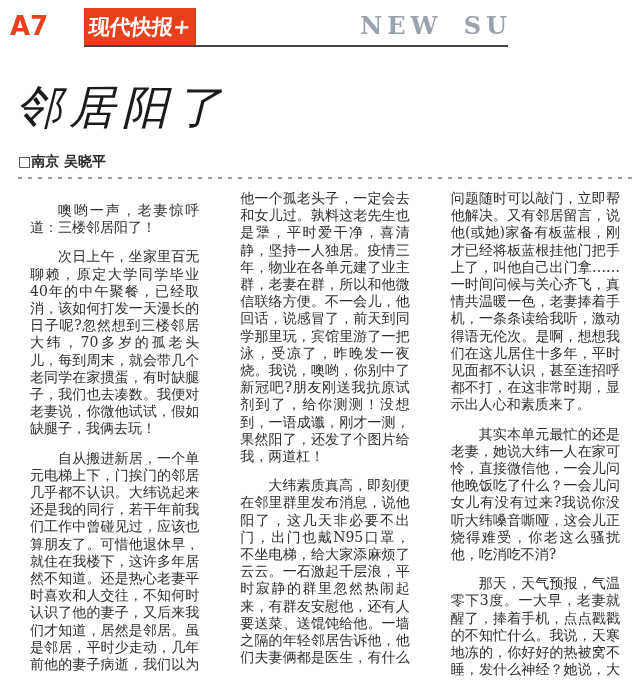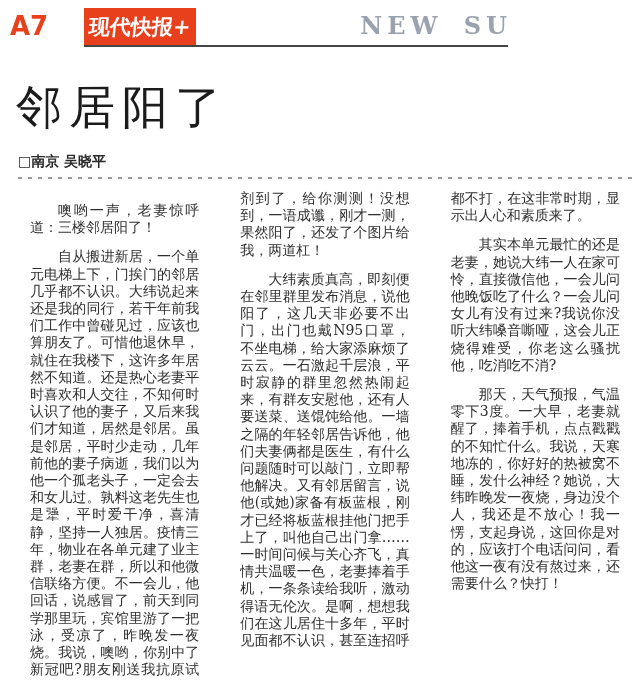--- a/index.html
+++ b/index.html
@@ -44,20 +44,21 @@
     position:absolute;left:84px;right:0;top:45px;height:2px;
     background:#45454a;
   }
   
   .headline{
     position:absolute;left:16px;top:82px;margin:0;
     font-family:"DejaVu Serif","Liberation Serif",serif;
     font-weight:500;font-size:46px;line-height:1.1;
     letter-spacing:7px;color:#1b1b1b;
     white-space:nowrap;
+    font-style:italic;
   }
   .byline{
     position:absolute;left:18px;top:153px;
     font-family:"DejaVu Sans","Liberation Sans",sans-serif;
     font-weight:bold;font-size:14px;color:#2a2a2a;
     white-space:nowrap;
   }
   .dotted-rule{
     position:absolute;left:18px;top:177px;width:614px;height:2px;
     background:repeating-linear-gradient(to right,#9b9b9b 0 4px,transparent 4px 10px);
@@ -93,20 +94,21 @@
   </div>
 
   <h1 class="headline">邻居阳了</h1>
 
   <div class="byline">□南京 吴晓平</div>
 
   <div class="dotted-rule"></div>
 
   <div class="article">
     <p>噢哟一声，老妻惊呼道：三楼邻居阳了！</p>
+    <p>次日上午，坐家里百无聊赖，原定大学同学毕业40年的中午聚餐，已经取消，该如何打发一天漫长的日子呢?忽然想到三楼邻居大纬，70多岁的孤老头儿，每到周末，就会带几个老同学在家掼蛋，有时缺腿子，我们也去凑数。我便对老妻说，你微他试试，假如缺腿子，我俩去玩！</p>
     <p>自从搬进新居，一个单元电梯上下，门挨门的邻居几乎都不认识。大纬说起来还是我的同行，若干年前我们工作中曾碰见过，应该也算朋友了。可惜他退休早，就住在我楼下，这许多年居然不知道。还是热心老妻平时喜欢和人交往，不知何时认识了他的妻子，又后来我们才知道，居然是邻居。虽是邻居，平时少走动，几年前他的妻子病逝，我们以为他一个孤老头子，一定会去和女儿过。孰料这老先生也是犟，平时爱干净，喜清静，坚持一人独居。疫情三年，物业在各单元建了业主群，老妻在群，所以和他微信联络方便。不一会儿，他回话，说感冒了，前天到同学那里玩，宾馆里游了一把泳，受凉了，昨晚发一夜烧。我说，噢哟，你别中了新冠吧?朋友刚送我抗原试剂到了，给你测测！没想到，一语成谶，刚才一测，果然阳了，还发了个图片给我，两道杠！</p>
     <p>大纬素质真高，即刻便在邻里群里发布消息，说他阳了，这几天非必要不出门，出门也戴N95口罩，不坐电梯，给大家添麻烦了云云。一石激起千层浪，平时寂静的群里忽然热闹起来，有群友安慰他，还有人要送菜、送馄饨给他。一墙之隔的年轻邻居告诉他，他们夫妻俩都是医生，有什么问题随时可以敲门，立即帮他解决。又有邻居留言，说他(或她)家备有板蓝根，刚才已经将板蓝根挂他门把手上了，叫他自己出门拿……一时间问候与关心齐飞，真情共温暖一色，老妻捧着手机，一条条读给我听，激动得语无伦次。是啊，想想我们在这儿居住十多年，平时见面都不认识，甚至连招呼都不打，在这非常时期，显示出人心和素质来了。</p>
     <p>其实本单元最忙的还是老妻，她说大纬一人在家可怜，直接微信他，一会儿问他晚饭吃了什么？一会儿问女儿有没有过来?我说你没听大纬嗓音嘶哑，这会儿正烧得难受，你老这么骚扰他，吃消吃不消?</p>
     <p>那天，天气预报，气温零下3度。一大早，老妻就醒了，捧着手机，点点戳戳的不知忙什么。我说，天寒地冻的，你好好的热被窝不睡，发什么神经？她说，大纬昨晚发一夜烧，身边没个人，我还是不放心！我一愣，支起身说，这回你是对的，应该打个电话问问，看他这一夜有没有熬过来，还需要什么？快打！</p>
 
   </div>
 
 </div>
 
 </body></html>

